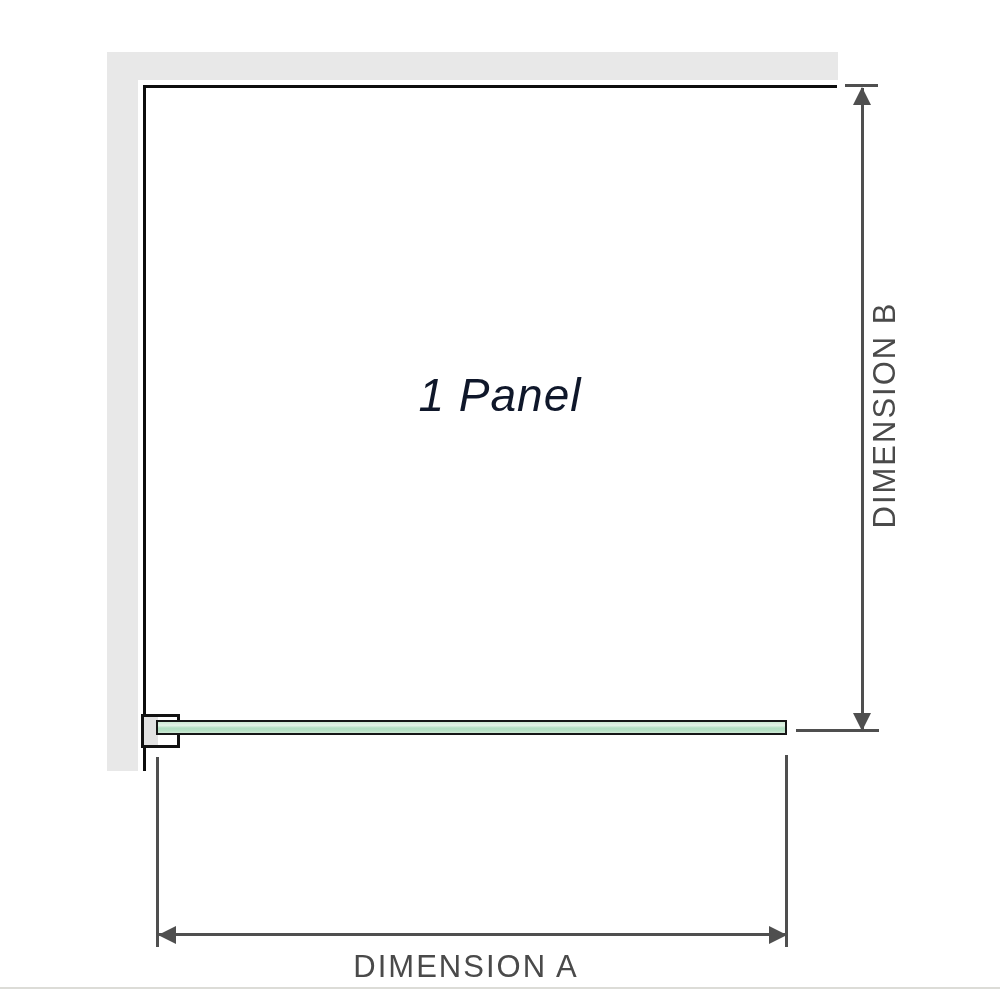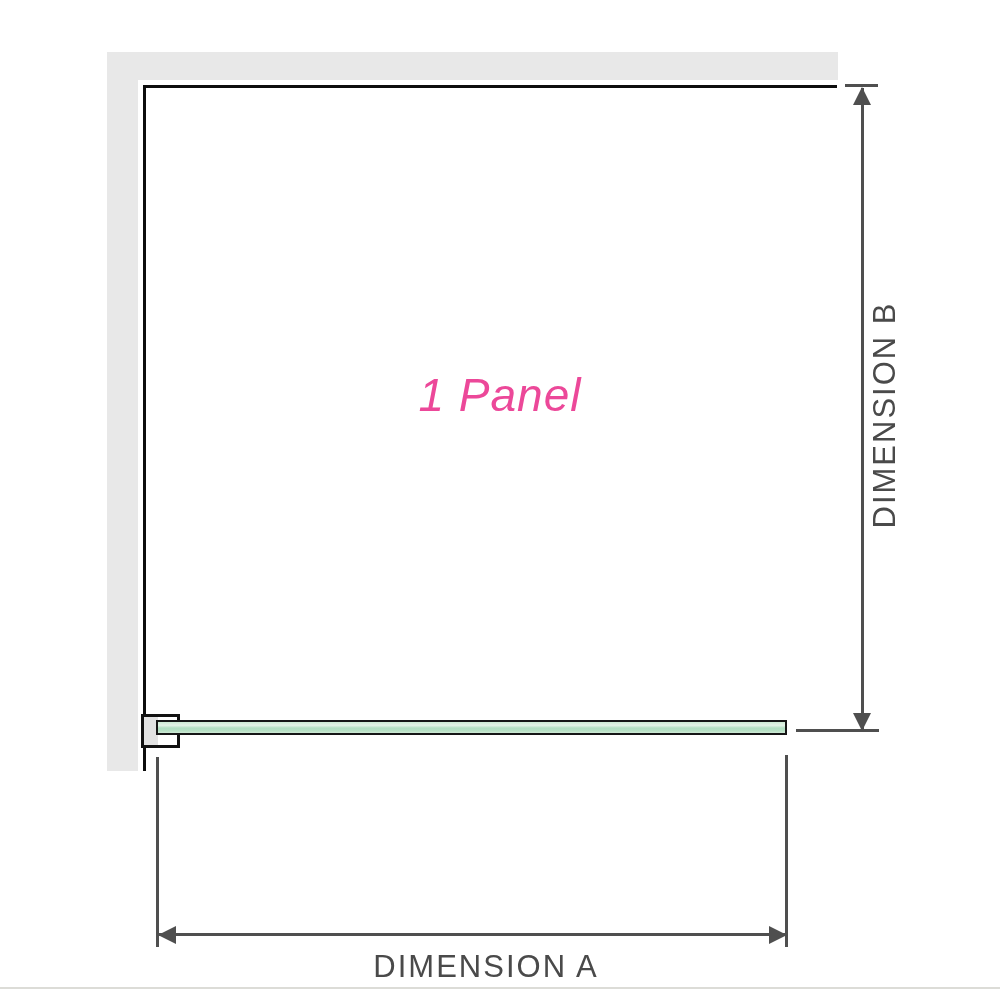--- a/index.html
+++ b/index.html
@@ -23,21 +23,21 @@
 
   
   .edge-top  { left: 143px; top: 85px; width: 694px; height: 3px; background: #0d0d0d; }
   .edge-left { left: 143px; top: 85px; width: 3px;  height: 686px; background: #0d0d0d; }
 
   
   .panel-label {
     left: 350px; top: 368px; width: 300px; height: 54px;
     line-height: 54px; text-align: center;
     font-size: 46px; font-style: italic; letter-spacing: 1px;
-    color: #ec4899;
+    color: #0f172a;
   }
 
   
   .bracket {
     left: 141px; top: 714px; width: 39px; height: 34px;
     border: 3px solid #111111; background: #ffffff;
     box-sizing: border-box; z-index: 2;
   }
   .bracket-pad {
     position: absolute; left: 0; top: 0; bottom: 0; width: 14px;
@@ -88,21 +88,21 @@
   .dim-label {
     font-size: 31px; font-weight: 300; letter-spacing: 2px;
     color: #4a4a4a; white-space: nowrap;
   }
   .dimB-label {
     left: 735px; top: 397px; width: 300px; height: 36px;
     line-height: 36px; text-align: center;
     transform: rotate(-90deg);
   }
   .dimA-label {
-    left: 336px; top: 949px; width: 300px; height: 36px;
+    left: 316px; top: 949px; width: 300px; height: 36px;
     line-height: 36px; text-align: center;
   }
 
   .bottom-rule { left: 0; top: 987px; width: 1000px; height: 2px; background: #dcdcd7; }
 </style>
 </head>
 <body>
 
 <div class="stage">
 

